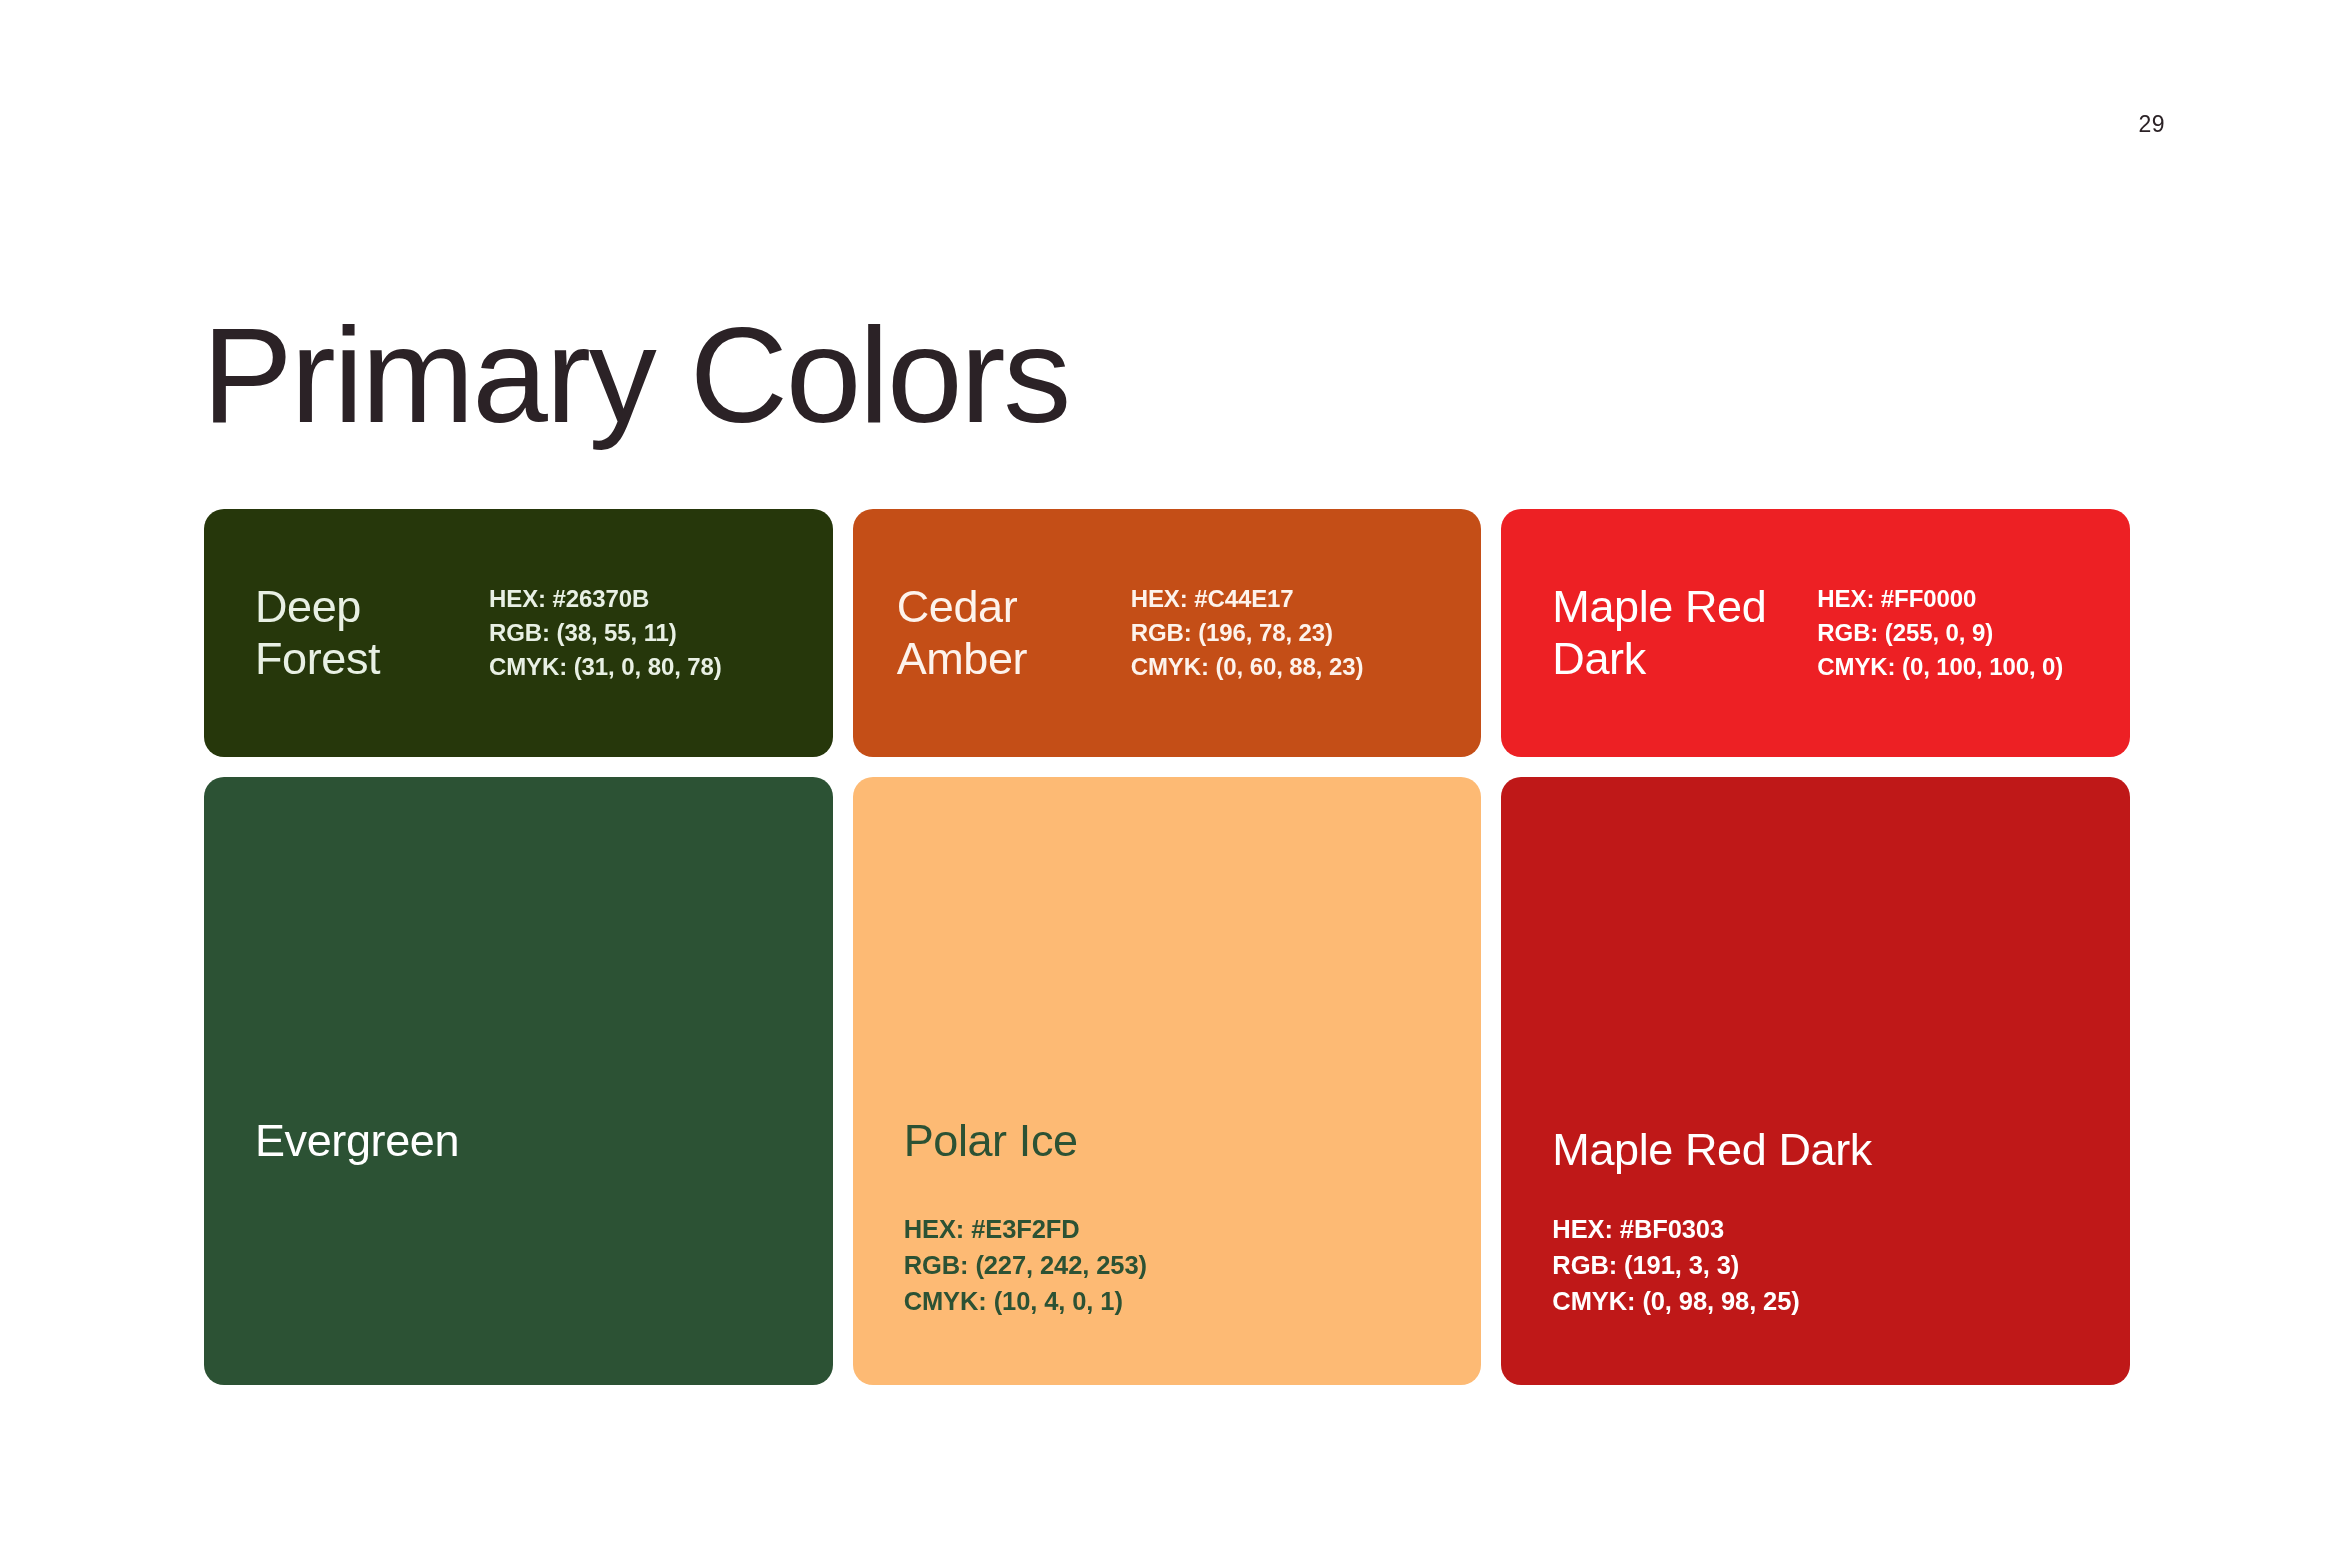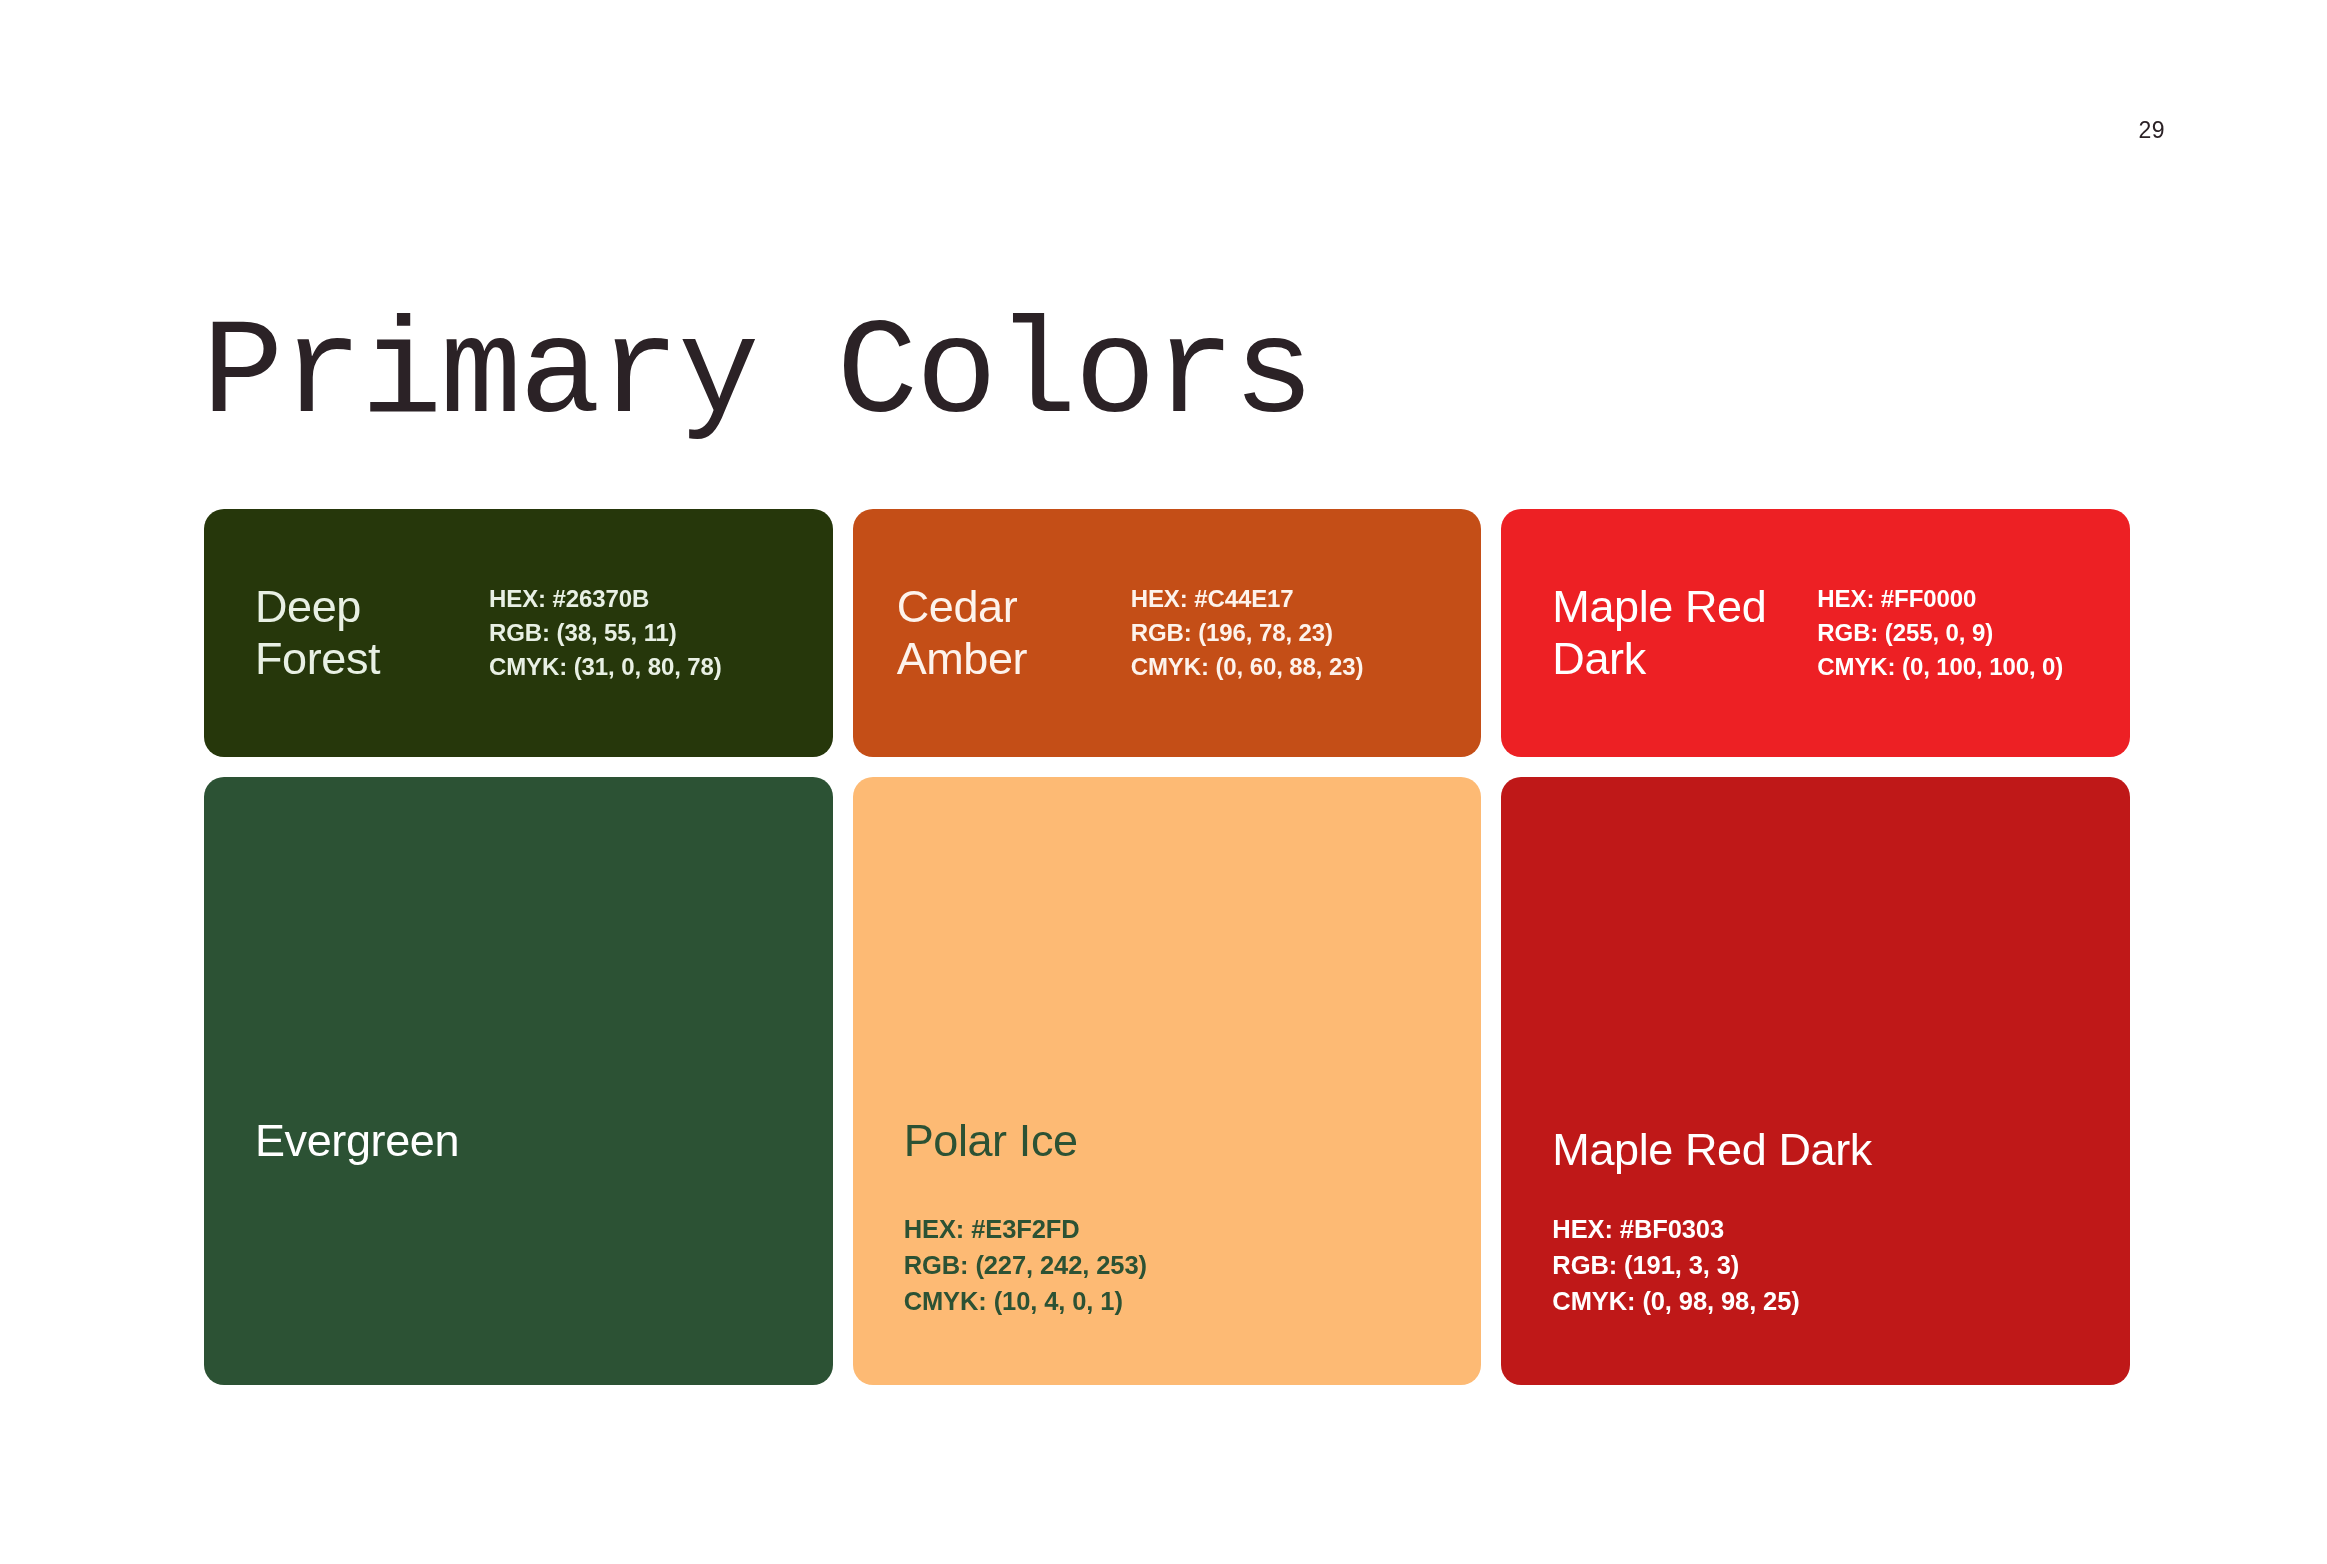--- a/index.html
+++ b/index.html
@@ -18,21 +18,21 @@
 
   .slide {
     position: absolute;
     inset: 0;
     background: #ffffff;
   }
 
   
   .page-number {
     position: absolute;
-    top: 119px;
+    top: 113px;
     right: 162px;
     font-size: 23px;
     letter-spacing: 0.5px;
     color: #2B2226;
     line-height: 1;
   }
 
   
   .page-title {
     position: absolute;
@@ -124,21 +124,21 @@
 
   .detail-line { white-space: nowrap; }
 </style>
 </head>
 <body>
 
 <div class="slide" style="background: rgb(255, 255, 255);">
 
   <div class="page-number" style="color: rgb(43, 34, 38);">29</div>
 
-  <h1 class="page-title" style="color: rgb(43, 34, 38); font-family: Liberation Mono, monospace;">Primary Colors</h1>
+  <h1 class="page-title" style="color: rgb(43, 34, 38);">Primary Colors</h1>
 
   <div class="grid">
 
     <div class="swatch compact r1c1" style="background: rgb(38, 55, 11); color: rgb(232, 240, 228);">
       <div class="swatch-name">Deep
 Forest</div>
       <div class="swatch-details">
         <div class="detail-line">HEX: #26370B</div>
         <div class="detail-line">RGB: (38, 55, 11)</div>
         <div class="detail-line">CMYK: (31, 0, 80, 78)</div>

